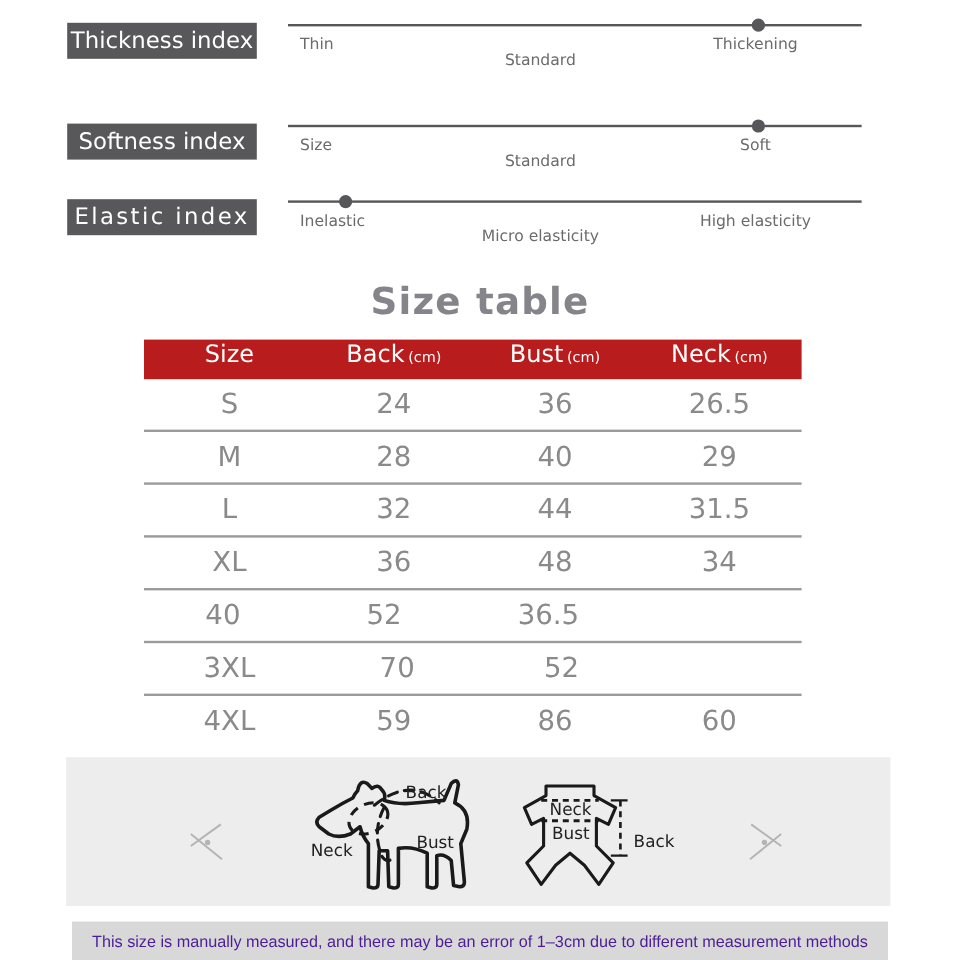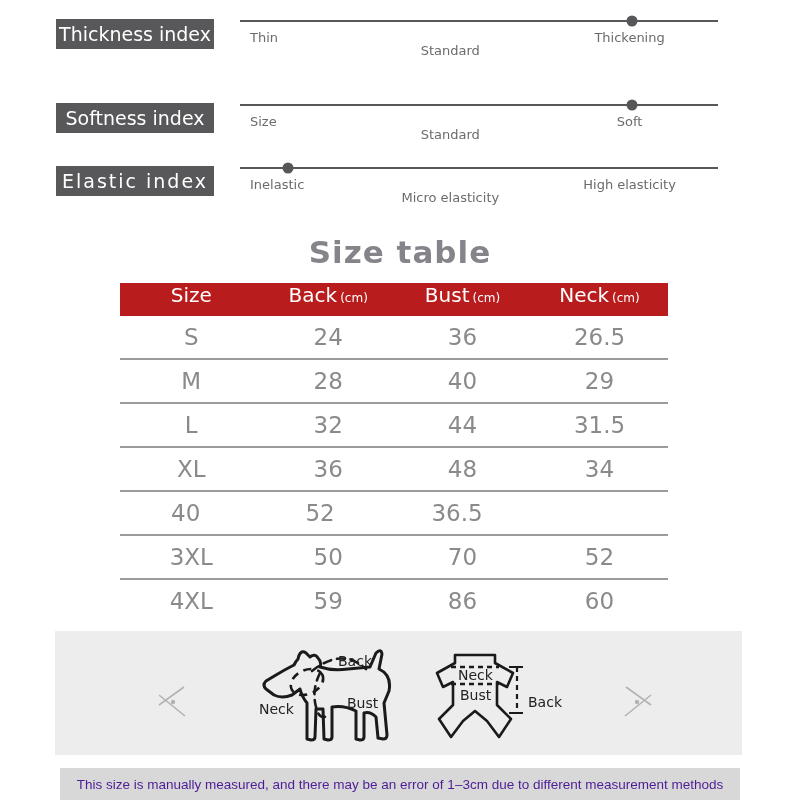--- a/index.html
+++ b/index.html
@@ -138,21 +138,20 @@
           <div class="t-cell c2">48</div>
           <div class="t-cell c3">34</div>
         </div>
         <div class="t-row">
           <div class="t-cell c1">40</div>
           <div class="t-cell c2">52</div>
           <div class="t-cell c3">36.5</div>
         </div>
         <div class="t-row">
           <div class="t-cell c0">3XL</div>
-          <div class="t-cell c1">50</div>
           <div class="t-cell c2">70</div>
           <div class="t-cell c3">52</div>
         </div>
         <div class="t-row">
           <div class="t-cell c0">4XL</div>
           <div class="t-cell c1">59</div>
           <div class="t-cell c2">86</div>
           <div class="t-cell c3">60</div>
         </div>
       </div>

